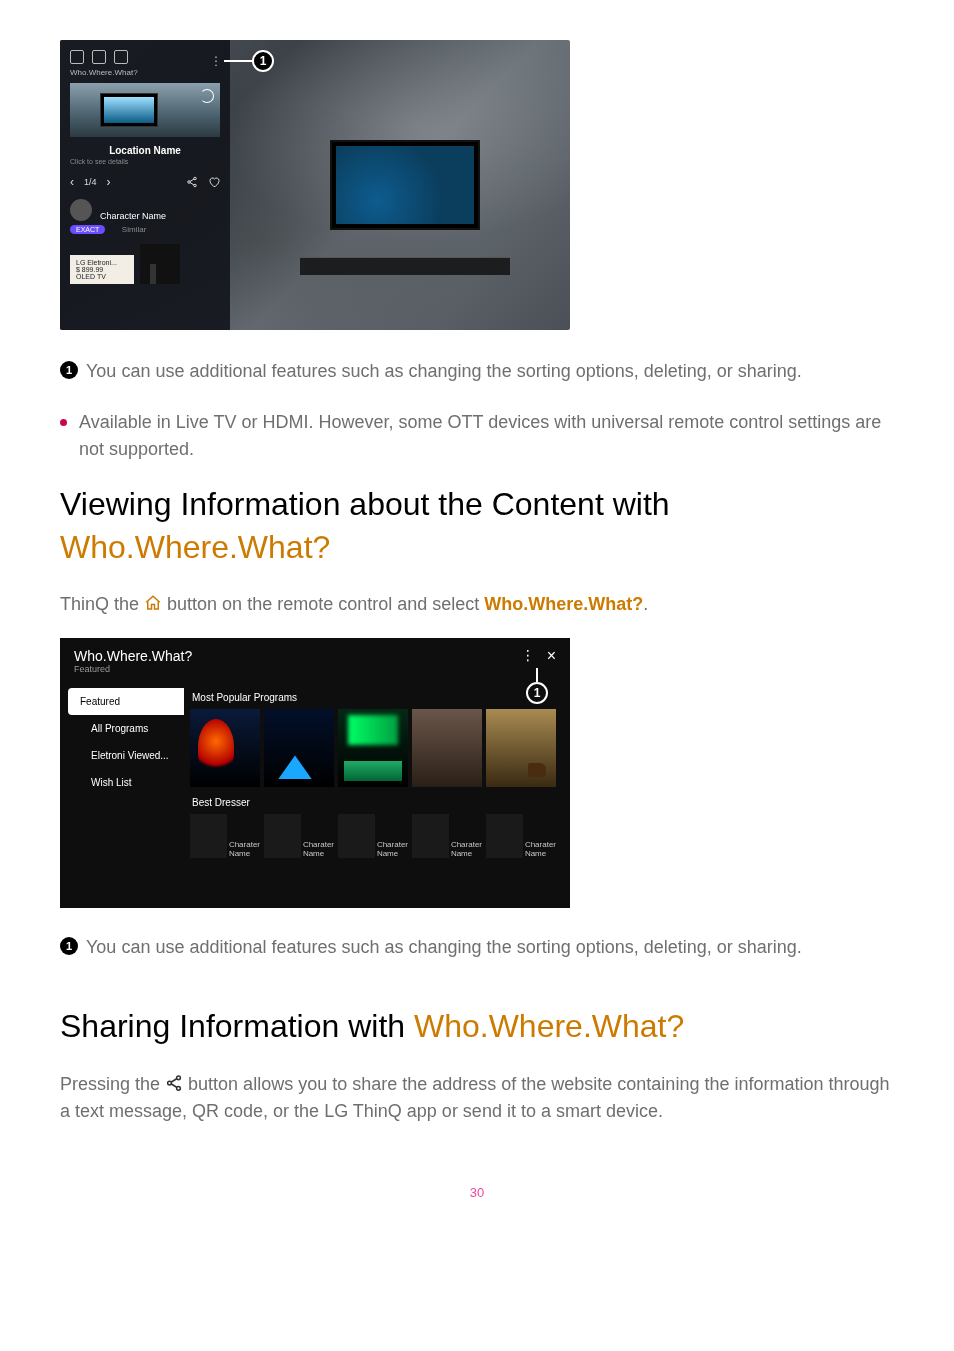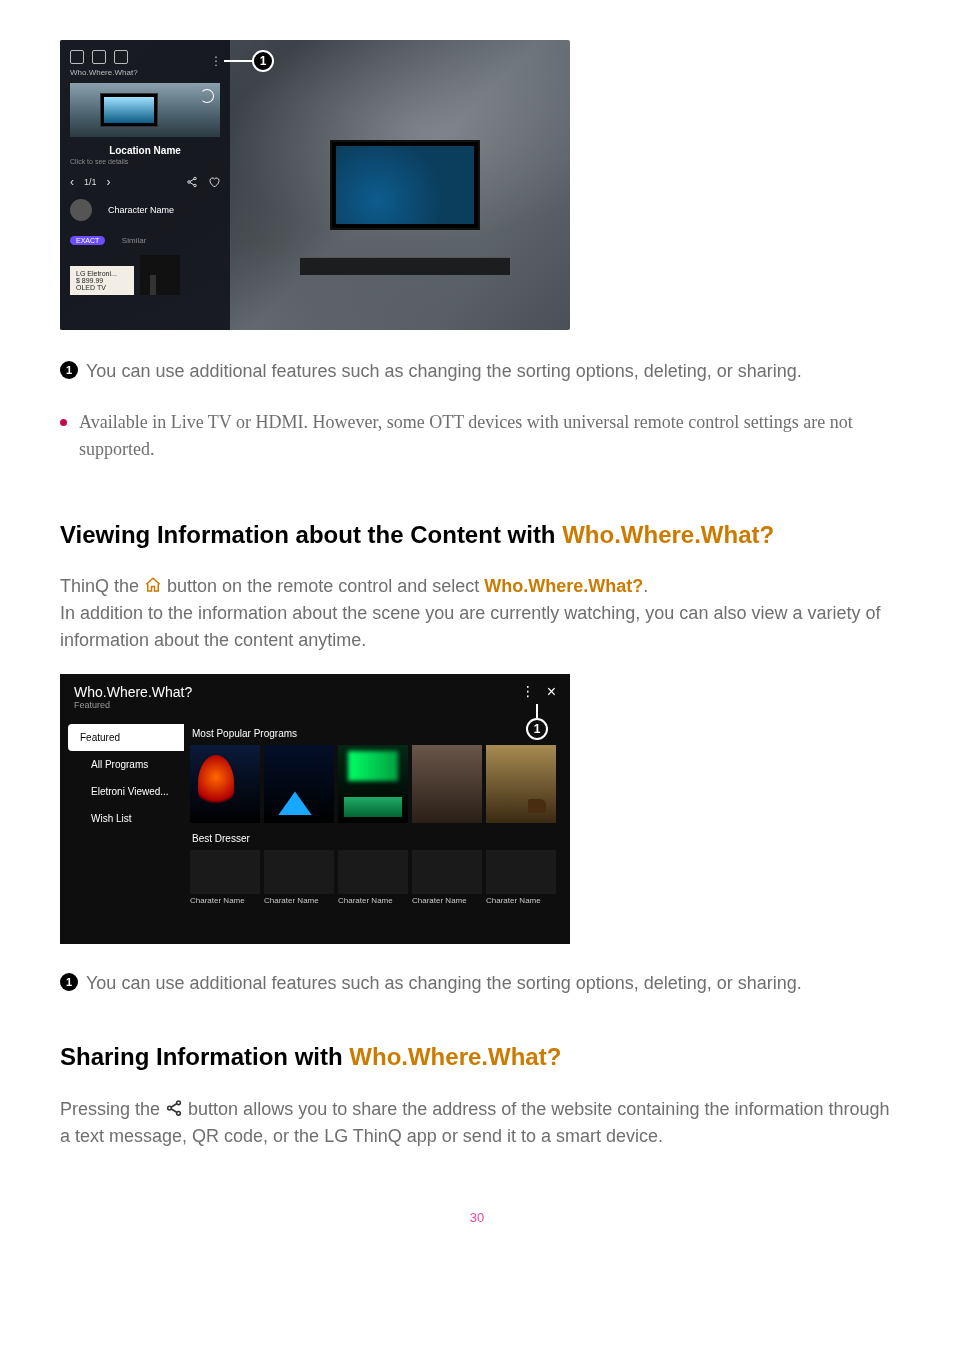--- a/index.html
+++ b/index.html
@@ -73,21 +73,21 @@
   }
   .panel-thumb .tv::after{content:"";position:absolute;inset:3px;background:linear-gradient(180deg,#9fe0ff,#0b5c85);}
   .panel-thumb .ref { position:absolute; top:6px; right:6px; width:14px;height:14px; border:1.5px solid #fff; border-radius:50%; border-left-color:transparent;}
   .panel-label { font-size:10px; font-weight:bold; margin-bottom:2px;text-align:center;}
   .panel-sub { font-size:7px; color:#8b8b8b; margin-bottom:10px;}
   .controls { display:flex; align-items:center; justify-content:space-between; margin-bottom:10px;}
   .controls .grp { display:flex; align-items:center; gap:10px; color:#ddd;}
   .controls .chev { font-size:12px; }
   .controls .share { width:12px; height:12px;}
   .controls .heart { width:12px; height:12px;}
-  .char-row { display:flex; align-items:center; gap:16px; margin-bottom:14px;}
+  .char-row { display:flex; align-items:flex-end; gap:8px; margin-bottom:3px;}
   .char-row .avatar { width:22px;height:22px;border-radius:50%;background:#555;}
   .char-row .cn { font-size:9px;}
   .badge { display:inline-block; font-size:7px; background:#6b4cff; color:#fff; padding:1px 6px; border-radius:6px; margin-right:6px;}
   .similar { font-size:8px; color:#8b8b8b; vertical-align:middle;margin-left:8px;}
   .prod { display:flex; align-items:flex-end; gap:6px; margin-top:10px;}
   .prod .card { background:#f2eee6; color:#222; padding:4px 6px; font-size:7px; width:64px;}
   .prod .card .pname{font-size:7px;}
   .prod .card .price{font-size:7px;}
   .prod .card .ptype{font-size:7px;}
   .prod .stand { width:40px; height:40px; background:#111; position:relative;}
@@ -109,27 +109,27 @@
   
   .num-item { display:flex; align-items:flex-start; gap:8px; margin-bottom:24px;}
   .num-circle {
     width:18px;height:18px;border-radius:50%;
     background:#000;color:#fff;font-size:11px;font-weight:bold;
     display:flex;align-items:center;justify-content:center;
     flex-shrink:0; margin-top:3px;
   }
   .num-text, .bullet-text, p.body { font-size:18px; line-height:1.5; color:#6f6f6f;}
   
-  .bullets { list-style:none; margin:0 0 56px 0;font-family:Liberation Serif, serif;}
+  .bullets { list-style:none; margin:0 0 20px 0;}
   .bullets li { display:flex; align-items:flex-start; gap:12px; margin-bottom:14px;}
   .dot { width:7px;height:7px;border-radius:50%;background:#c70752; margin-top:10px; flex-shrink:0;}
   .em-orange { color:#cc7a00; font-weight:bold;}
   
   h2.section {
-    font-size:24px; font-weight:bold; color:#000;
+    font-size:32px; font-weight:normal; color:#000;
     margin: 3px 0 22px 0; line-height:1.35;
   }
   h2.section .orange { color:#cc7a00;}
   
   .para { font-size:18px; line-height:1.5; color:#6f6f6f; margin-bottom:20px;}
   .para .orange-strong { color:#cc7a00; font-weight:bold;}
   .home-icon { display:inline-block; vertical-align:-2px;}
 
   
   .fig2 {
@@ -165,21 +165,21 @@
   .thumb.a::after{content:"";position:absolute;left:8px;top:10px;width:36px;height:56px;background:radial-gradient(circle at 50% 40%,#ff6a00,#b30000 60%,transparent 70%);border-radius:50% 50% 40% 40%;}
   .thumb.b{background:linear-gradient(180deg,#03102a,#000);}
   .thumb.b::after{content:"";position:absolute;left:14px;bottom:8px;width:34px;height:24px;background:#1aa7ff;clip-path:polygon(50% 0,100% 100%,0 100%);}
   .thumb.c{background:linear-gradient(180deg,#052815,#000);}
   .thumb.c::before{content:"";position:absolute;top:6px;left:10px;width:50px;height:30px;background:linear-gradient(90deg,#00ff66,#00a040);filter:blur(2px);}
   .thumb.c::after{content:"";position:absolute;bottom:6px;left:6px;width:58px;height:20px;background:linear-gradient(180deg,#2a6,#063);}
   .thumb.d{background:linear-gradient(180deg,#6a564a,#2a1f17);}
   .thumb.e{background:linear-gradient(180deg,#a88b52,#3a2a12);}
   .thumb.e::after{content:"";position:absolute;right:10px;bottom:10px;width:18px;height:14px;background:#4a2c10;border-radius:2px 6px 2px 2px;}
   .thumbs2 { display:flex; gap:4px; margin-top:6px;}
-  .thumb2 { width:70px; display:flex; flex-direction:column; align-items:flex-start; gap:2px;}
+  .thumb2 { width:70px; display:flex; flex-direction:row; align-items:flex-end; gap:2px;}
   .thumb2 .box { width:70px; height:44px; background:#1a1a1a;}
   .thumb2 .lbl { font-size:8px; color:#c7c7c7;}
 
   
   .pagenum { text-align:center; font-size:13px; color:#ec4899; margin-top:60px;}
 
   
   .share-ico{display:inline-block;vertical-align:-2px;}
 </style>
 </head>
@@ -197,21 +197,21 @@
     <div class="panel-title">Who.Where.What?</div>
     <div class="panel-thumb">
       <div class="tv"></div>
       <span class="ref"></span>
     </div>
     <div class="panel-label">Location Name</div>
     <div class="panel-sub">Click to see details</div>
     <div class="controls">
       <div class="grp">
         <span class="chev">‹</span>
-        <span>1/1</span>
+        <span>1/4</span>
         <span class="chev">›</span>
       </div>
       <div class="grp">
         <svg class="share" viewBox="0 0 24 24" fill="none" stroke="#ddd" stroke-width="2">
             <circle cx="18" cy="5" r="2.5"></circle>
             <circle cx="6" cy="12" r="2.5"></circle>
             <circle cx="18" cy="19" r="2.5"></circle>
             <line x1="8" y1="11" x2="16" y2="6"></line>
             <line x1="8" y1="13" x2="16" y2="18"></line>
           </svg>
@@ -260,21 +260,20 @@
   <span>Viewing Information about the Content with </span><span class="orange">Who.Where.What?</span>
 </h2>
 
 <div class="para">
   <span>ThinQ the </span>
   <svg class="home-icon" width="18" height="18" viewBox="0 0 24 24" fill="none" stroke="#cc7a00" stroke-width="2">
       <path d="M3 11l9-8 9 8"></path>
       <path d="M5 10v10h5v-6h4v6h5V10"></path>
     </svg>
   <span> button on the remote control and select </span><span class="orange-strong">Who.Where.What?</span><span>.</span><br>
-  <span>In addition to the information about the scene you are currently watching, you can also view a variety of information about the content anytime.</span>
 </div>
 
 <div class="fig2">
   <div class="f2-head">
     <div>
       <div class="f2-title">Who.Where.What?</div>
       <div class="f2-sub">Featured</div>
     </div>
     <div class="f2-right">
       <span class="f2-kebab">⋮</span>

